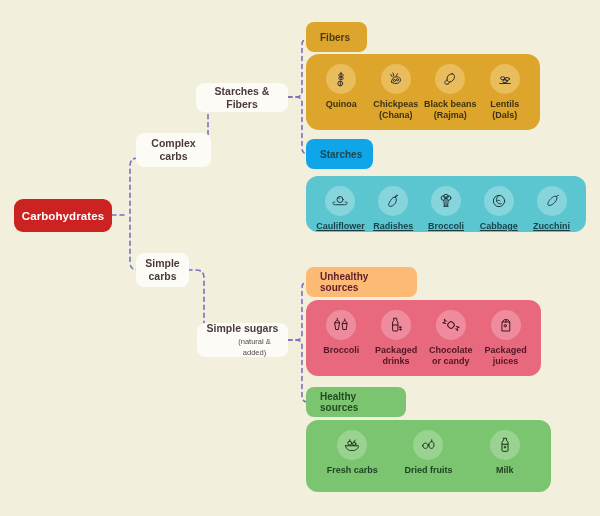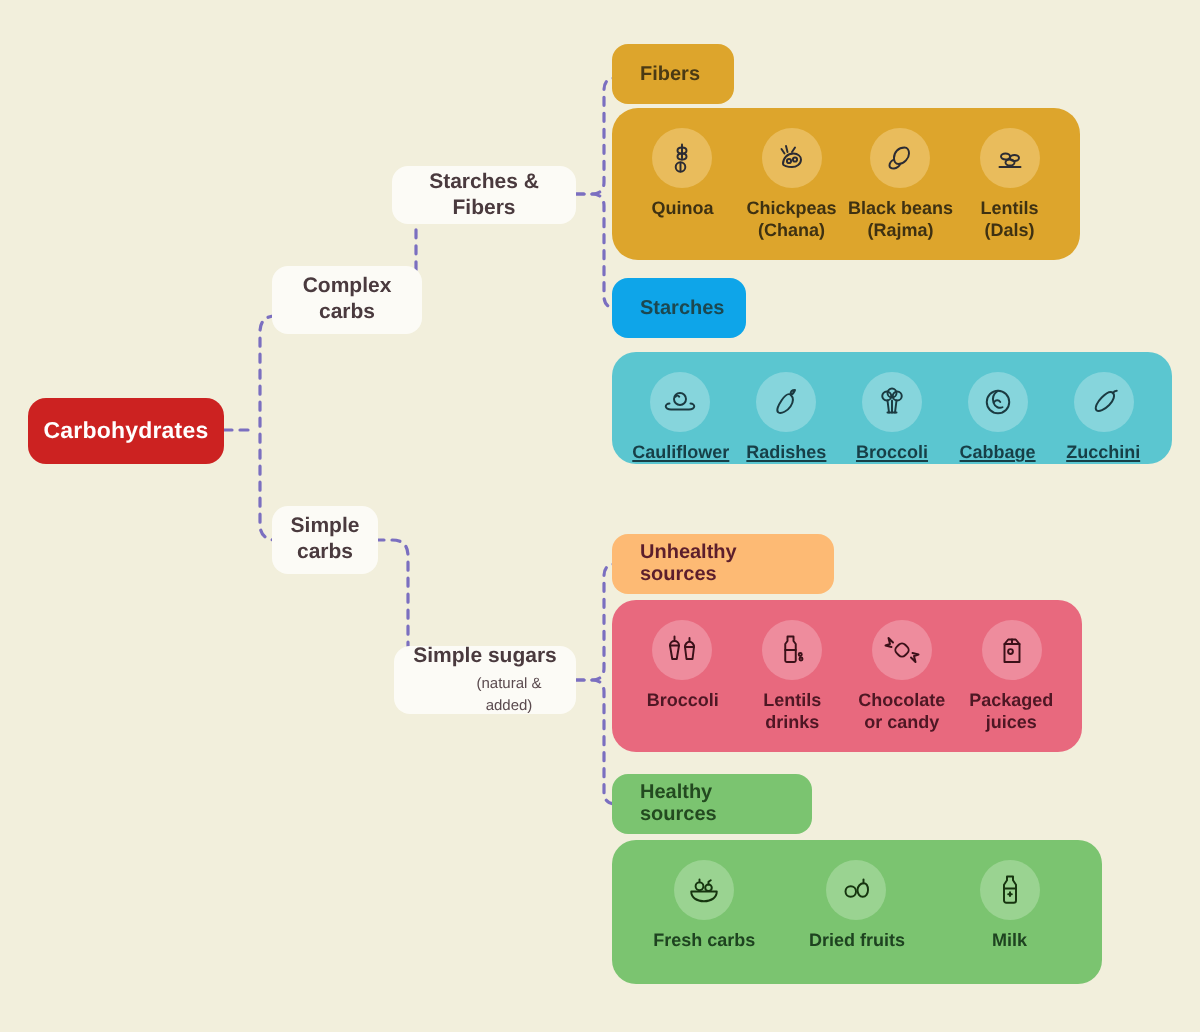--- a/index.html
+++ b/index.html
@@ -302,21 +302,21 @@
     </div>
     <div class="item">
       <span class="item-icon">
         <svg width="18" height="18" viewBox="0 0 24 24" fill="none" stroke="#3B1119" stroke-width="1.3" stroke-linecap="round" stroke-linejoin="round">
           <path d="M9 3h4v3l1.5 2v11a1 1 0 0 1-1 1H8.5a1 1 0 0 1-1-1V8L9 6z"></path>
           <path d="M7.5 12h7"></path>
             <circle cx="17.5" cy="15" r="1"></circle>
             <circle cx="18" cy="18" r="1"></circle>
         </svg>
       </span>
-      <span class="item-label">Lentils drinks</span>
+      <span class="item-label">Packaged drinks</span>
     </div>
     <div class="item">
       <span class="item-icon">
         <svg width="18" height="18" viewBox="0 0 24 24" fill="none" stroke="#3B1119" stroke-width="1.3" stroke-linecap="round" stroke-linejoin="round">
           <rect x="8" y="8" width="8" height="8" rx="3" transform="rotate(45 12 12)"></rect>
           <path d="M6 7L3 4l1 4-3 1 4 1"></path>
             <path d="M18 17l3 3-1-4 3-1-4-1"></path>
         </svg>
       </span>
       <span class="item-label">Chocolate or candy</span>

